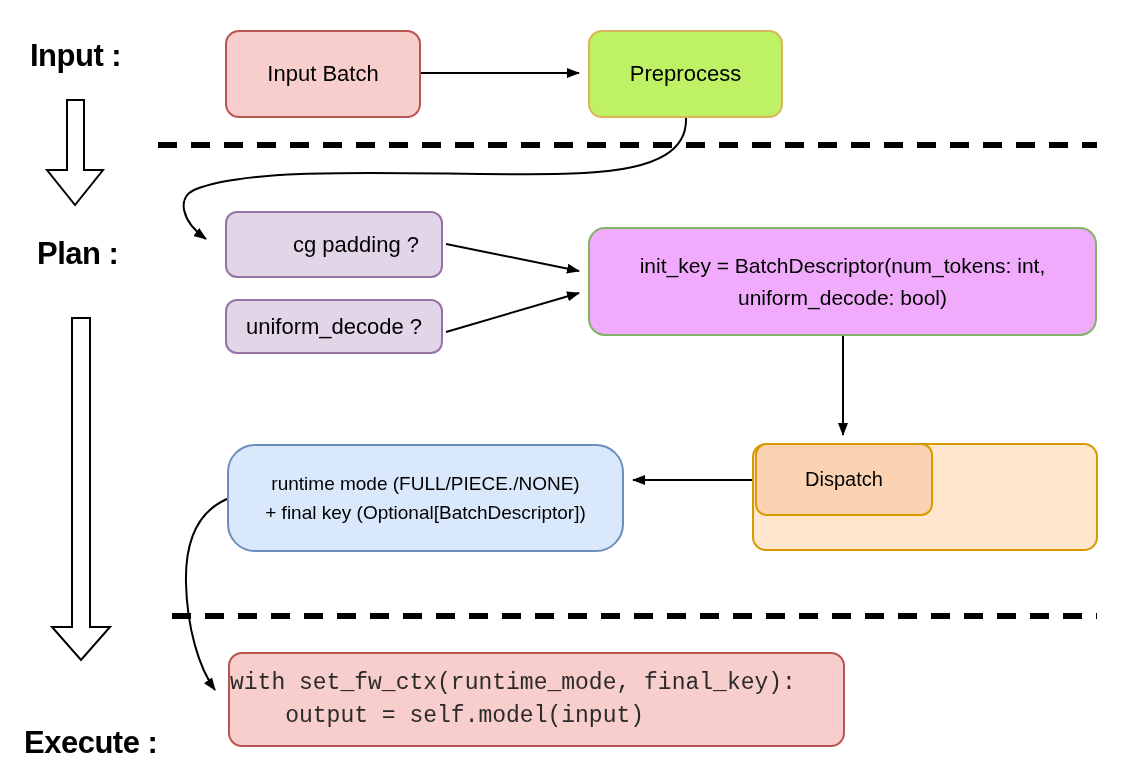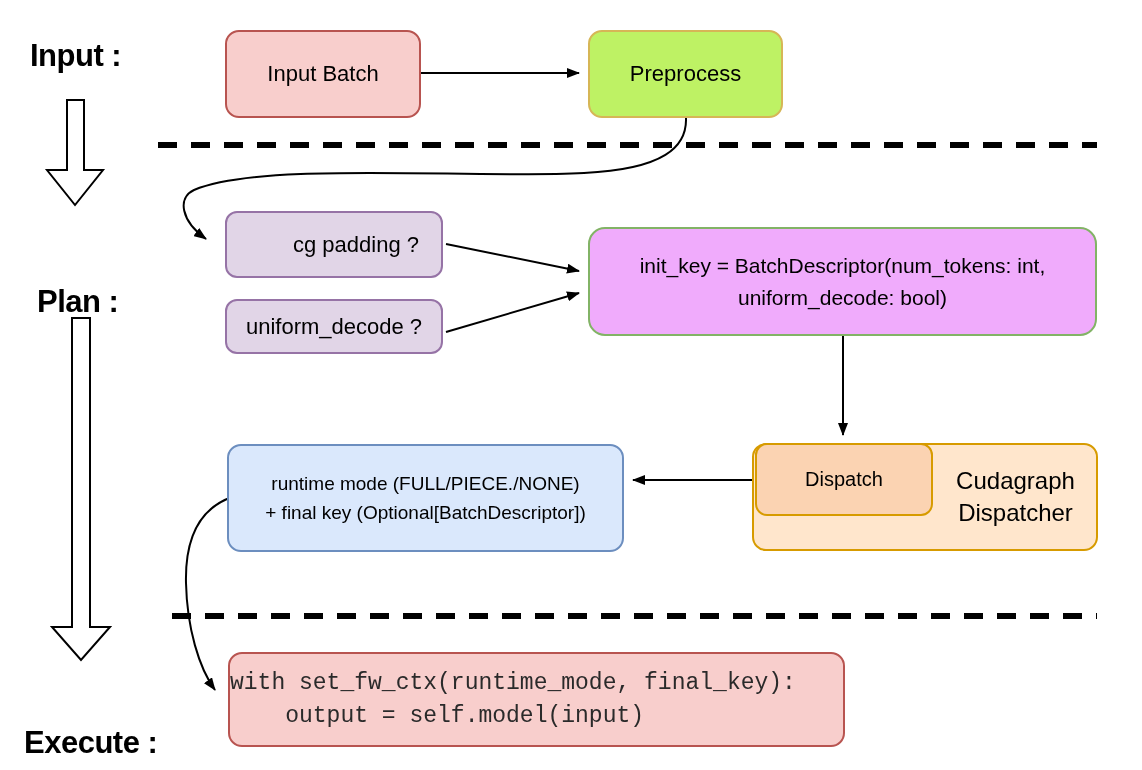--- a/index.html
+++ b/index.html
@@ -38,21 +38,21 @@
   .n-cg-padding{left:225px;top:211px;width:218px;height:67px;background:#e1d5e7;border-color:#9673a6;border-radius:12px;font-size:22px;padding-left:44px;}
   .n-uniform-decode{left:225px;top:299px;width:218px;height:55px;background:#e1d5e7;border-color:#9673a6;border-radius:12px;font-size:22px;}
   .n-init-key{left:588px;top:227px;width:509px;height:109px;background:#f0abfc;border-color:#82b366;border-radius:17px;font-size:21px;line-height:1.5;}
   .n-dispatcher{left:752px;top:443px;width:346px;height:108px;background:#ffe6cc;border-color:#d79b00;border-radius:14px;}
   .n-dispatch{left:755px;top:443px;width:178px;height:73px;background:#fbd3b2;border-color:#d79b00;border-radius:12px;font-size:20px;}
   .dispatcher-label{
     position:absolute;left:933px;top:443px;width:165px;height:108px;
     display:flex;flex-direction:column;align-items:center;justify-content:center;
     font-size:24px;line-height:1.35;color:#000;text-align:center;
   }
-  .n-runtime{left:227px;top:444px;width:397px;height:108px;background:#dae8fc;border-color:#6c8ebf;border-radius:14px;font-size:19px;line-height:1.55;}
+  .n-runtime{left:227px;top:444px;width:397px;height:108px;background:#dae8fc;border-color:#6c8ebf;border-radius:28px;font-size:19px;line-height:1.55;}
   .n-code{
     left:228px;top:652px;width:617px;height:95px;
     background:#f8cecc;border-color:#b85450;border-radius:14px;
     align-items:flex-start;justify-content:center;text-align:left;
     font-family:"Liberation Mono","DejaVu Sans Mono",monospace;
     font-size:23px;line-height:1.4;color:#2a2a2a;
   }
   .code-line{white-space:pre;display:block;}
 </style>
 </head>
@@ -76,21 +76,21 @@
     <path d="M 421 73 L 579 73" fill="none" stroke="#000" stroke-width="2" marker-end="url(#ah)"></path>
     <path d="M 686 118 C 687 147, 664 169, 584 173 C 470 179, 264 161, 194 190 C 177 198, 181 221, 206 239" fill="none" stroke="#000" stroke-width="2" marker-end="url(#ah)"></path>
     <path d="M 446 244 L 579 271" fill="none" stroke="#000" stroke-width="2" marker-end="url(#ah)"></path>
     <path d="M 446 332 L 579 293" fill="none" stroke="#000" stroke-width="2" marker-end="url(#ah)"></path>
     <path d="M 843 336 L 843 435" fill="none" stroke="#000" stroke-width="2" marker-end="url(#ah)"></path>
     <path d="M 752 480 L 633 480" fill="none" stroke="#000" stroke-width="2" marker-end="url(#ah)"></path>
     <path d="M 232 497 C 198 509, 185 540, 186 583 C 187 628, 199 668, 215 690" fill="none" stroke="#000" stroke-width="2" marker-end="url(#ah)"></path>
   </svg>
 
   <div class="stage-label" style="left:30px;top:38px;">Input :</div>
-  <div class="stage-label" style="left:37px;top:236px;margin-top:48px;">Plan :</div>
+  <div class="stage-label" style="left:37px;top:236px;">Plan :</div>
   <div class="stage-label" style="left:24px;top:678px;margin-top:47px;">Execute :</div>
 
   <div class="node n-input-batch">
     <span class="line">Input Batch</span>
   </div>
 
   <div class="node n-preprocess">
     <span class="line">Preprocess</span>
   </div>
 
@@ -104,24 +104,20 @@
 
   <div class="node n-init-key">
     <span class="line">init_key = BatchDescriptor(num_tokens: int,</span>
     <span class="line">uniform_decode: bool)</span>
   </div>
 
   <div class="node n-dispatcher"></div>
   <div class="node n-dispatch">
     <span class="line">Dispatch</span>
   </div>
-  <div class="dispatcher-label">
-    <span class="line">Cudagraph</span>
-    <span class="line">Dispatcher</span>
-  </div>
 
   <div class="node n-runtime">
     <span class="line">runtime mode (FULL/PIECE./NONE)</span>
     <span class="line">+ final key (Optional[BatchDescriptor])</span>
   </div>
 
   <div class="node n-code">
     <span class="code-line">with set_fw_ctx(runtime_mode, final_key):</span>
     <span class="code-line">    output = self.model(input)</span>
   </div>

